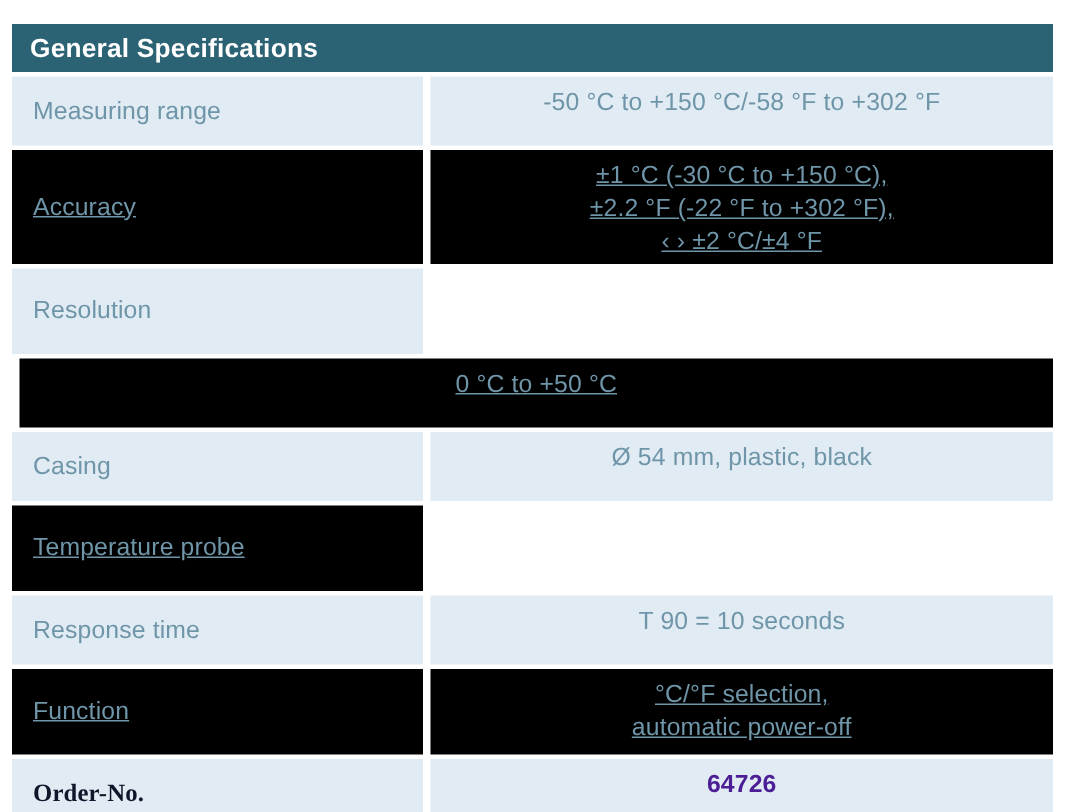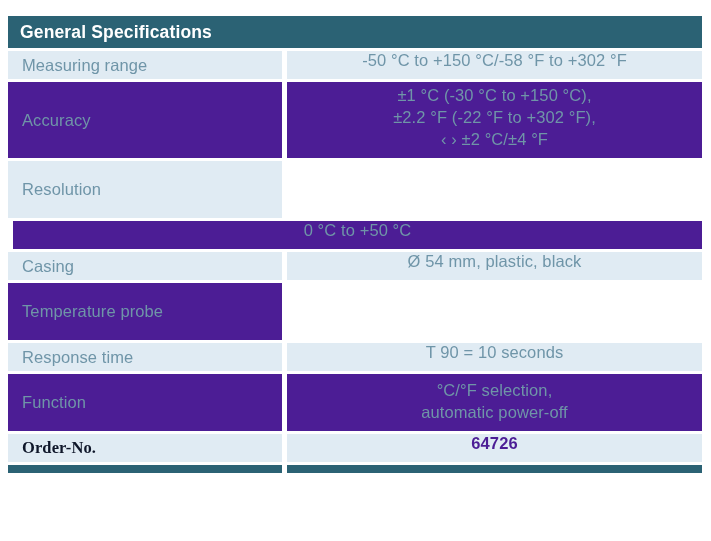--- a/index.html
+++ b/index.html
@@ -54,41 +54,41 @@
     color: #6f95a8;
     letter-spacing: 0.1px;
   }
 
   .cell-value {
     flex: 1 1 auto;
     margin-left: 5px;
     box-sizing: border-box;
     padding: 7px 10px;
     display: flex;
-    align-items: flex-end;
+    align-items: flex-start;
     justify-content: center;
     text-align: center;
     font-size: 16.5px;
     color: #6f95a8;
     line-height: 1.33;
     letter-spacing: 0.1px;
   }
 
   .tone-light .cell-label,
   .tone-light .cell-value { background: #e0ebf3; }
 
   .tone-dark .cell-label,
-  .tone-dark .cell-value { background: #4c1d95; }
+  .tone-dark .cell-value { background: #000000; text-decoration: underline; }
 
   .spec-row.tall-3 .cell-label,
   .spec-row.tall-3 .cell-value { height: 76px; }
   .spec-row.tall-2 .cell-label,
   .spec-row.tall-2 .cell-value { height: 57px; }
   .spec-row.tall-1 .cell-label,
-  .spec-row.tall-1 .cell-value { height: 28px; }
+  .spec-row.tall-1 .cell-value { height: 46px; }
 
   .spec-row.emphasis .cell-label {
     color: #0f172a;
     font-weight: bold;
     font-family: Liberation Serif, serif;
   }
   .spec-row.emphasis .cell-value {
     color: #4c1d95;
     font-weight: bold;
   }

